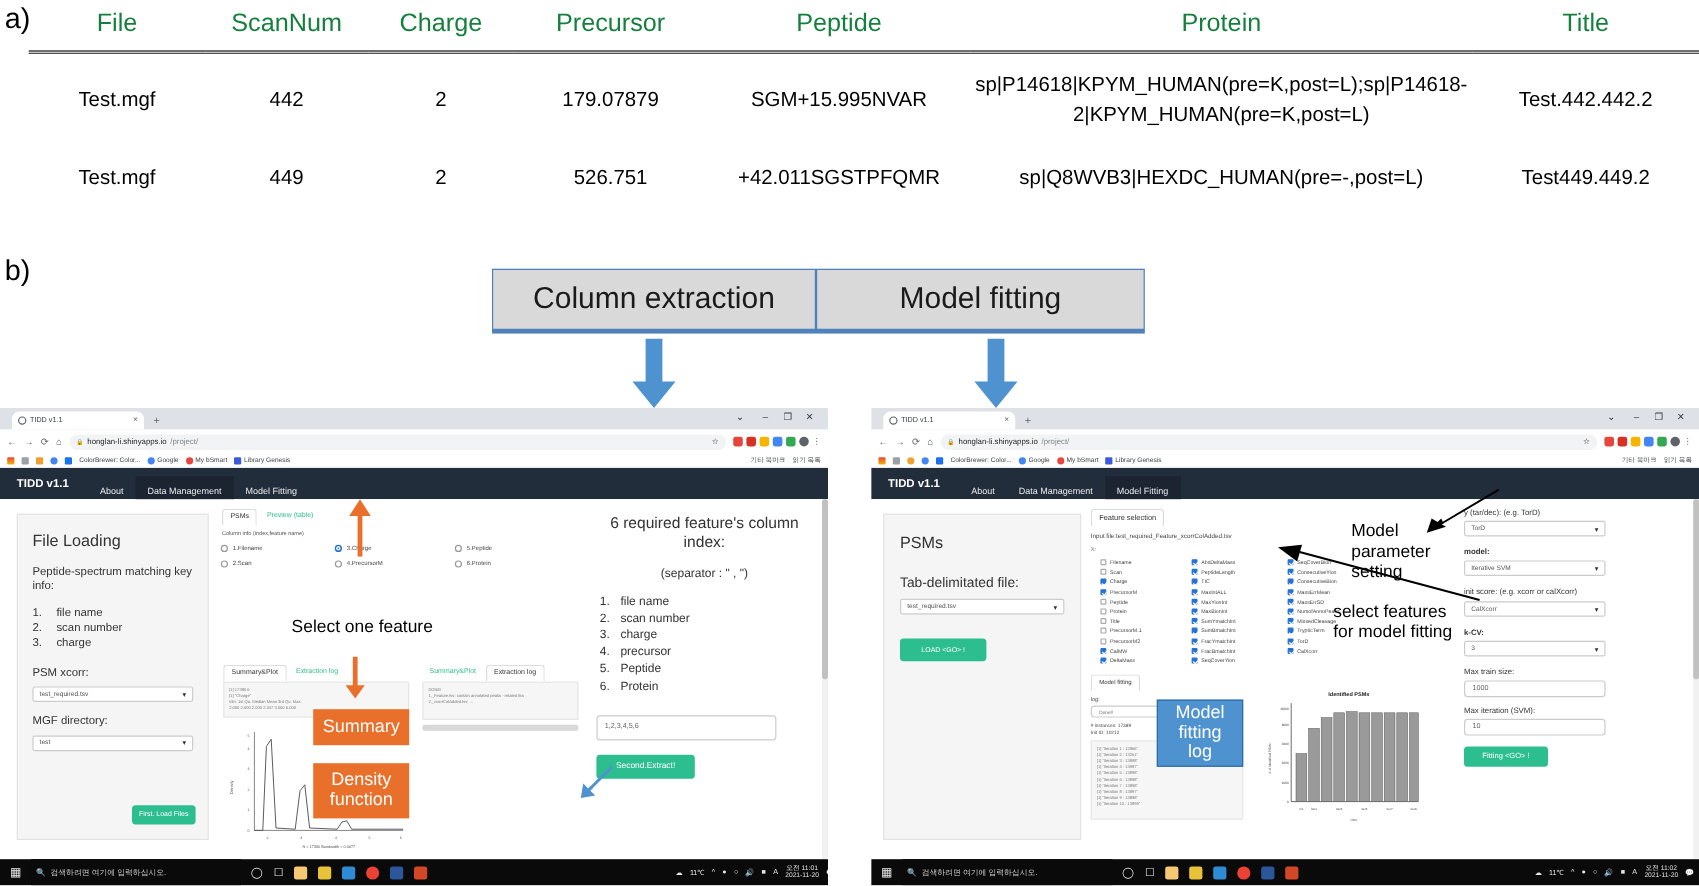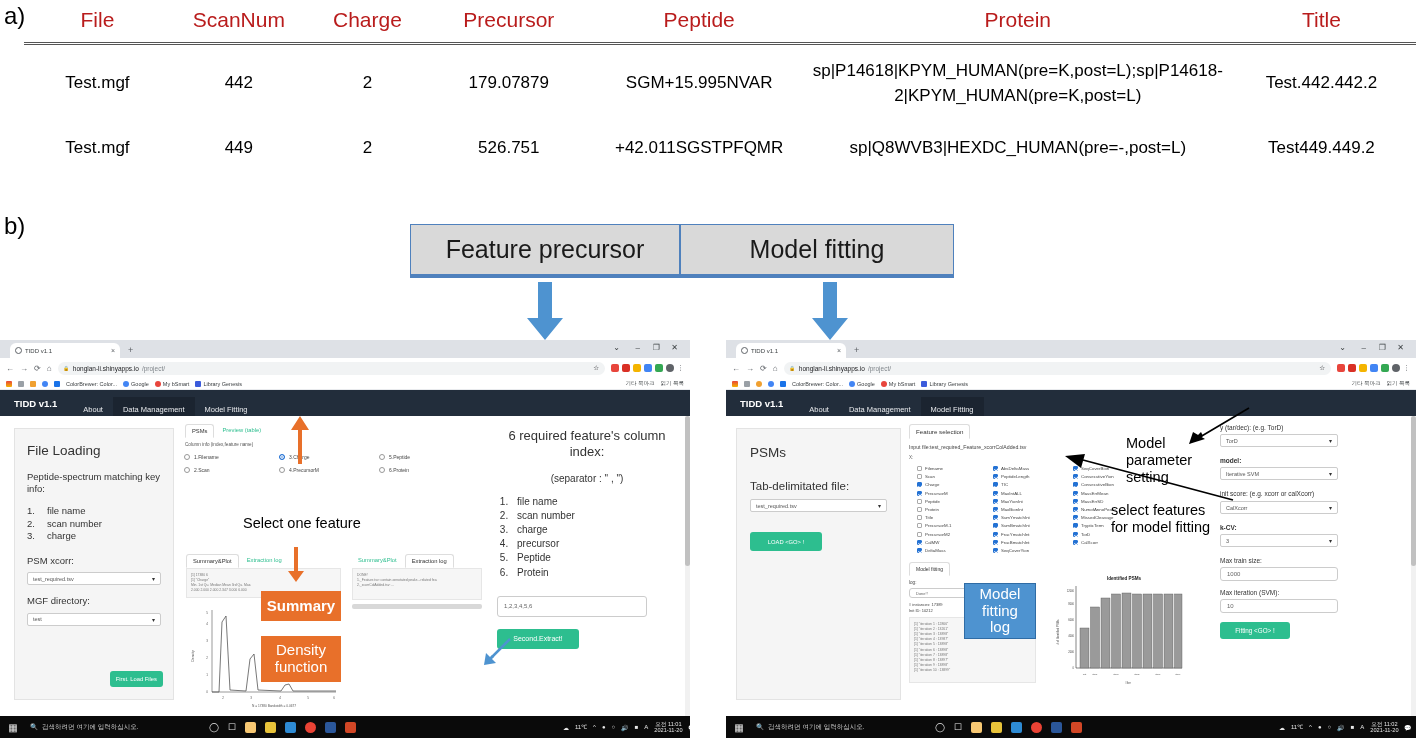--- a/index.html
+++ b/index.html
@@ -21,21 +21,21 @@
   }
   #letter-a{ left:4px; top:2px; }
   #letter-b{ left:4px; top:212px; }
 
   
   #psm-table{
     position:absolute; left:24px; top:4px; width:1392px;
   }
   #psm-table table{ width:100%; border-collapse:collapse; }
   #psm-table th{
-    color:#b91c1c;
+    color:#15803d;
     font-weight:400;
     font-size:21px;
     padding:4px 2px 10px 2px;
     text-align:center;
     white-space:nowrap;
   }
   #psm-table thead tr{ border-bottom:3px double #555; }
   #psm-table td{
     font-size:17px;
     color:#000;
@@ -258,21 +258,21 @@
         <td>sp|Q8WVB3|HEXDC_HUMAN(pre=-,post=L)</td>
         <td>Test449.449.2</td>
       </tr>
     </tbody>
   </table>
 </div>
 
 <div class="panel-letter" id="letter-b">b)</div>
 
 <div class="flow-box" id="box-feature-extraction">
-  <span>Feature precursor</span>
+  <span>Column extraction</span>
 </div>
 <div class="flow-box" id="box-model-fitting">
   <span>Model fitting</span>
 </div>
 
 <svg class="down-arrow" id="arrow-left-flow" viewBox="0 0 40 60">
   <polygon points="13,0 27,0 27,36 38,36 20,58 2,36 13,36" fill="#4e93d0"></polygon>
 </svg>
 <svg class="down-arrow" id="arrow-right-flow" viewBox="0 0 40 60">
   <polygon points="13,0 27,0 27,36 38,36 20,58 2,36 13,36" fill="#4e93d0"></polygon>
@@ -510,21 +510,21 @@
 
   <svg style="position:absolute;left:290px;top:76px;width:20px;height:48px" viewBox="0 0 20 48">
     <polygon points="10,0 19,14 12,14 12,48 8,48 8,14 1,14" fill="#e8702a"></polygon>
   </svg>
   <div class="annot" style="left:243px; top:175px;">Select one feature</div>
 
   <svg style="position:absolute;left:287px;top:207px;width:18px;height:36px" viewBox="0 0 18 36">
     <polygon points="7,0 11,0 11,24 17,24 9,35 1,24 7,24" fill="#e8702a"></polygon>
   </svg>
 
-  <div class="callout orange" style="left:261px; top:251px; width:80px; height:30px;font-weight:bold;">Summary</div>
+  <div class="callout orange" style="left:261px; top:251px; width:80px; height:30px;">Summary</div>
   <div class="callout orange" style="left:261px; top:296px; width:80px; height:46px; flex-direction:column;">
     <div>Density</div>
       <div>function</div>
   </div>
   <svg style="position:absolute;left:482px;top:297px;width:30px;height:30px" viewBox="0 0 30 30">
     <line x1="28" y1="2" x2="8" y2="22" stroke="#4e93d0" stroke-width="2.5"></line>
     <polygon points="2,28 12,20 10,18" fill="#4e93d0"></polygon>
     <polygon points="2,28 4,16 14,26" fill="#4e93d0"></polygon>
   </svg>
 

